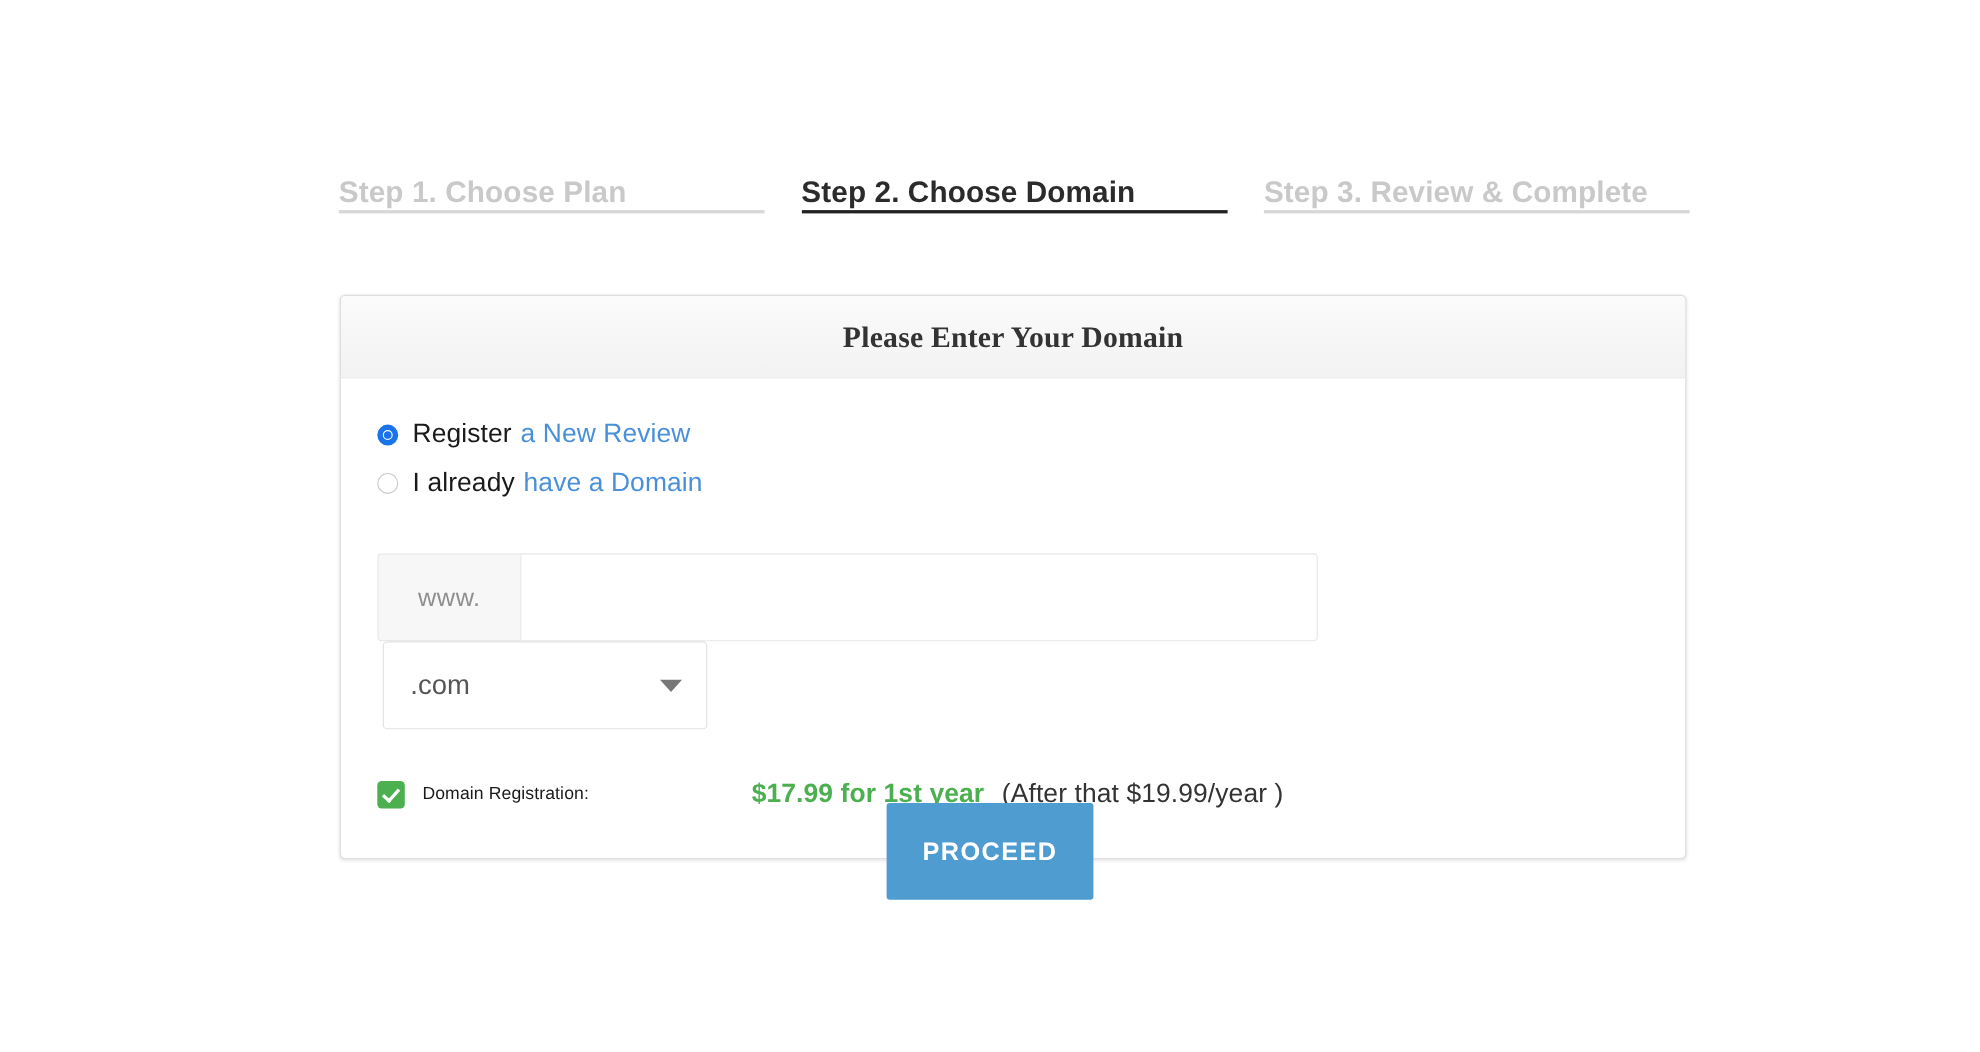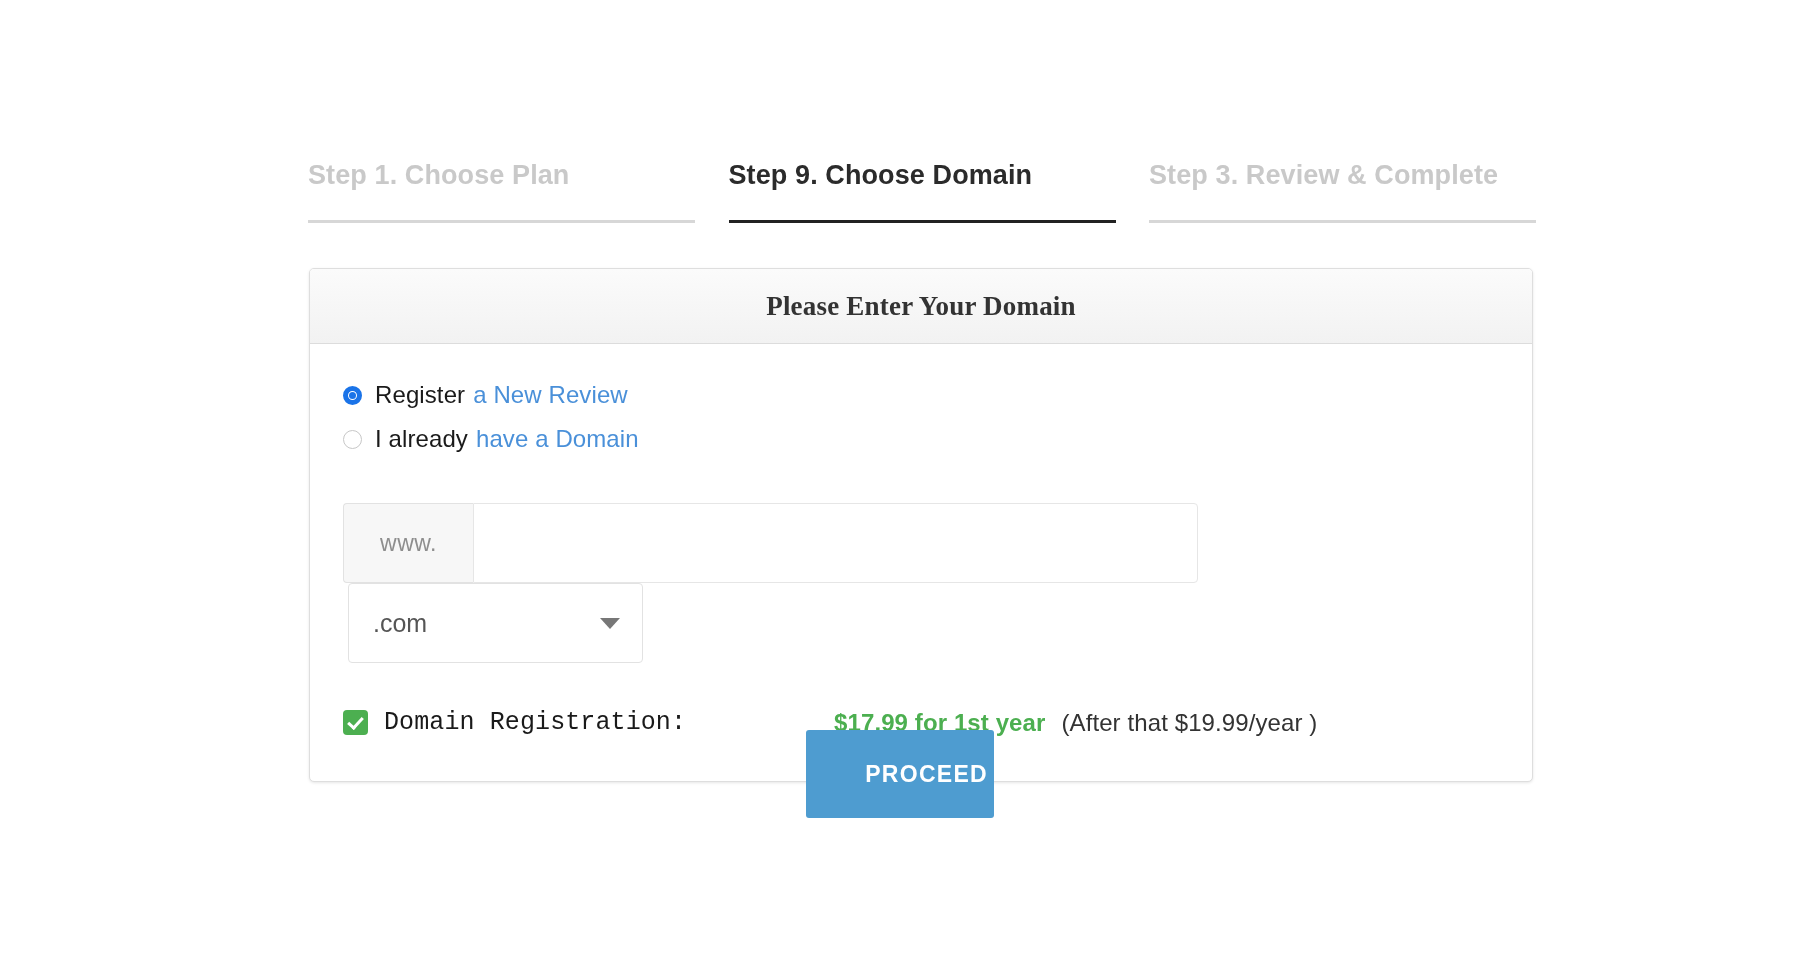--- a/index.html
+++ b/index.html
@@ -26,21 +26,20 @@
     position: absolute;
     left: 308px;
     top: 160px;
     width: 1228px;
     display: flex;
     justify-content: space-between;
   }
   .step {
     width: 387px;
     box-sizing: border-box;
-    padding-bottom: 29px;
     text-align: left;
     font-size: 27px;
     letter-spacing: 0.1px;
     color: #c9c9c9;
     font-weight: bold;
     border-bottom: 3px solid #d7d7d7;
     white-space: nowrap;
   }
   .step.active {
     color: #2b2b2b;
@@ -214,25 +213,24 @@
     position: absolute;
     left: 8px;
     top: 4px;
     width: 6px;
     height: 12px;
     border: solid #ffffff;
     border-width: 0 3px 3px 0;
     transform: rotate(42deg);
   }
   .reg-label {
-    font-size: 25px;
+    font-size: 16px;
     color: #1a1a1a;
     margin-left: 16px;
     letter-spacing: 0.1px;
-    font-family: Liberation Mono, monospace;
   }
   .reg-price {
     font-size: 24px;
     font-weight: bold;
     color: #4caf50;
     margin-left: 148px;
     letter-spacing: 0.1px;
   }
   .reg-note {
     font-size: 24px;
@@ -255,31 +253,30 @@
     height: 88px;
     background: #4e9cd0;
     border: none;
     border-radius: 3px;
     color: #ffffff;
     font-size: 23px;
     font-weight: bold;
     letter-spacing: 1.3px;
     font-family: "Liberation Sans", sans-serif;
     cursor: pointer;
-    text-align: right;
   }
 </style>
 </head>
 <body>
 
 <div class="page">
 
   <div class="steps">
     <div class="step">Step 1. Choose Plan</div>
-    <div class="step active">Step 9. Choose Domain</div>
+    <div class="step active">Step 2. Choose Domain</div>
     <div class="step">Step 3. Review &amp; Complete</div>
   </div>
 
   <div class="panel">
 
     <div class="panel-header">
       <div class="panel-title">Please Enter Your Domain</div>
     </div>
 
     <div class="panel-body">

